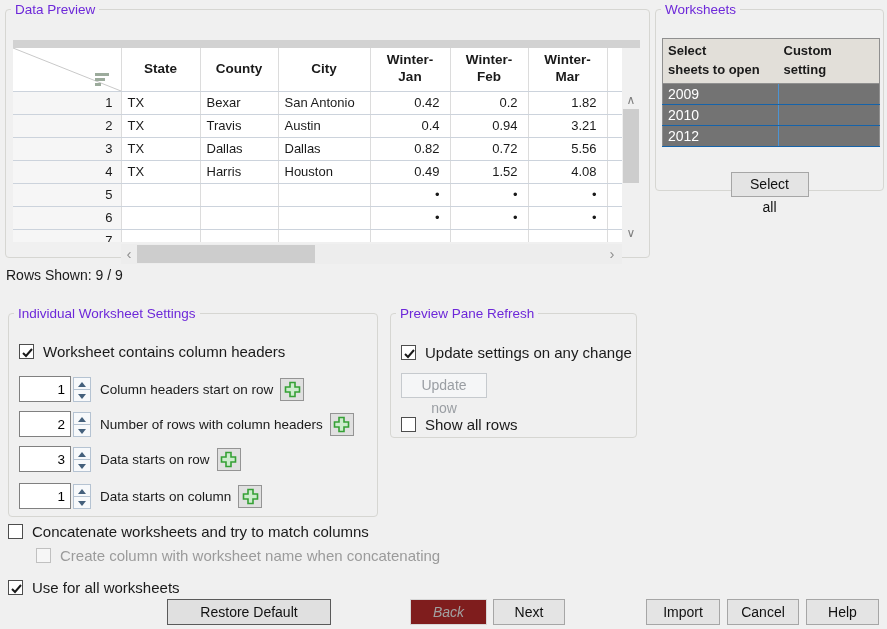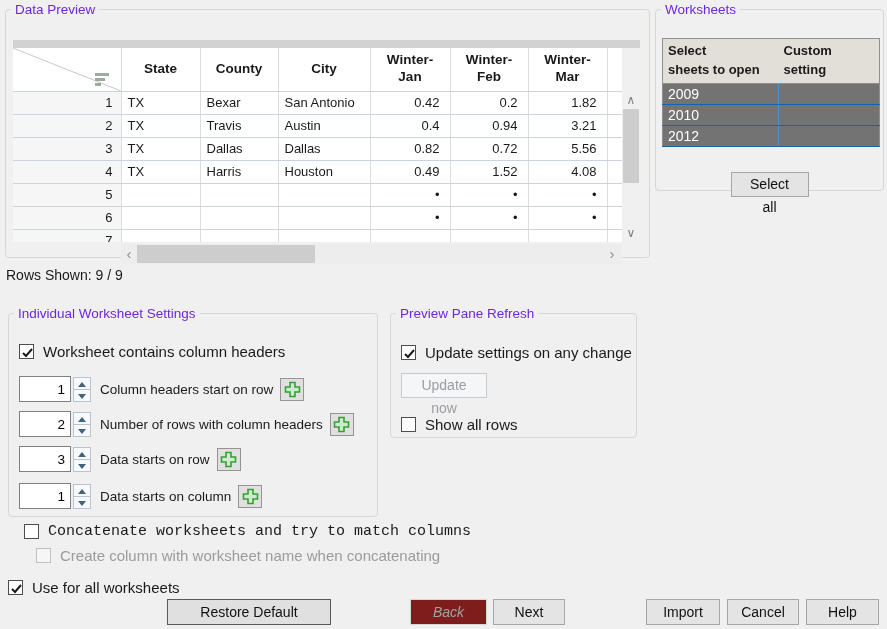--- a/index.html
+++ b/index.html
@@ -365,21 +365,21 @@
   <span class="btn disabled2" style="position:absolute; left:10px; top:52px; width:86px;">Update now</span>
 
   <div class="cb-row" style="left:10px; top:95px;">
     <span class="checkbox">
       
     </span>
     <span class="cb-label">Show all rows</span>
   </div>
 </fieldset>
 
-<div class="cb-row" style="left:24px; top:523px;font-family:Liberation Mono, monospace;">
+<div class="cb-row" style="left:8px; top:523px;">
   <span class="checkbox">
     
   </span>
   <span class="cb-label">Concatenate worksheets and try to match columns</span>
 </div>
 
 <div class="cb-row" style="left:36px; top:547px;">
   <span class="checkbox disabled">
     
   </span>

